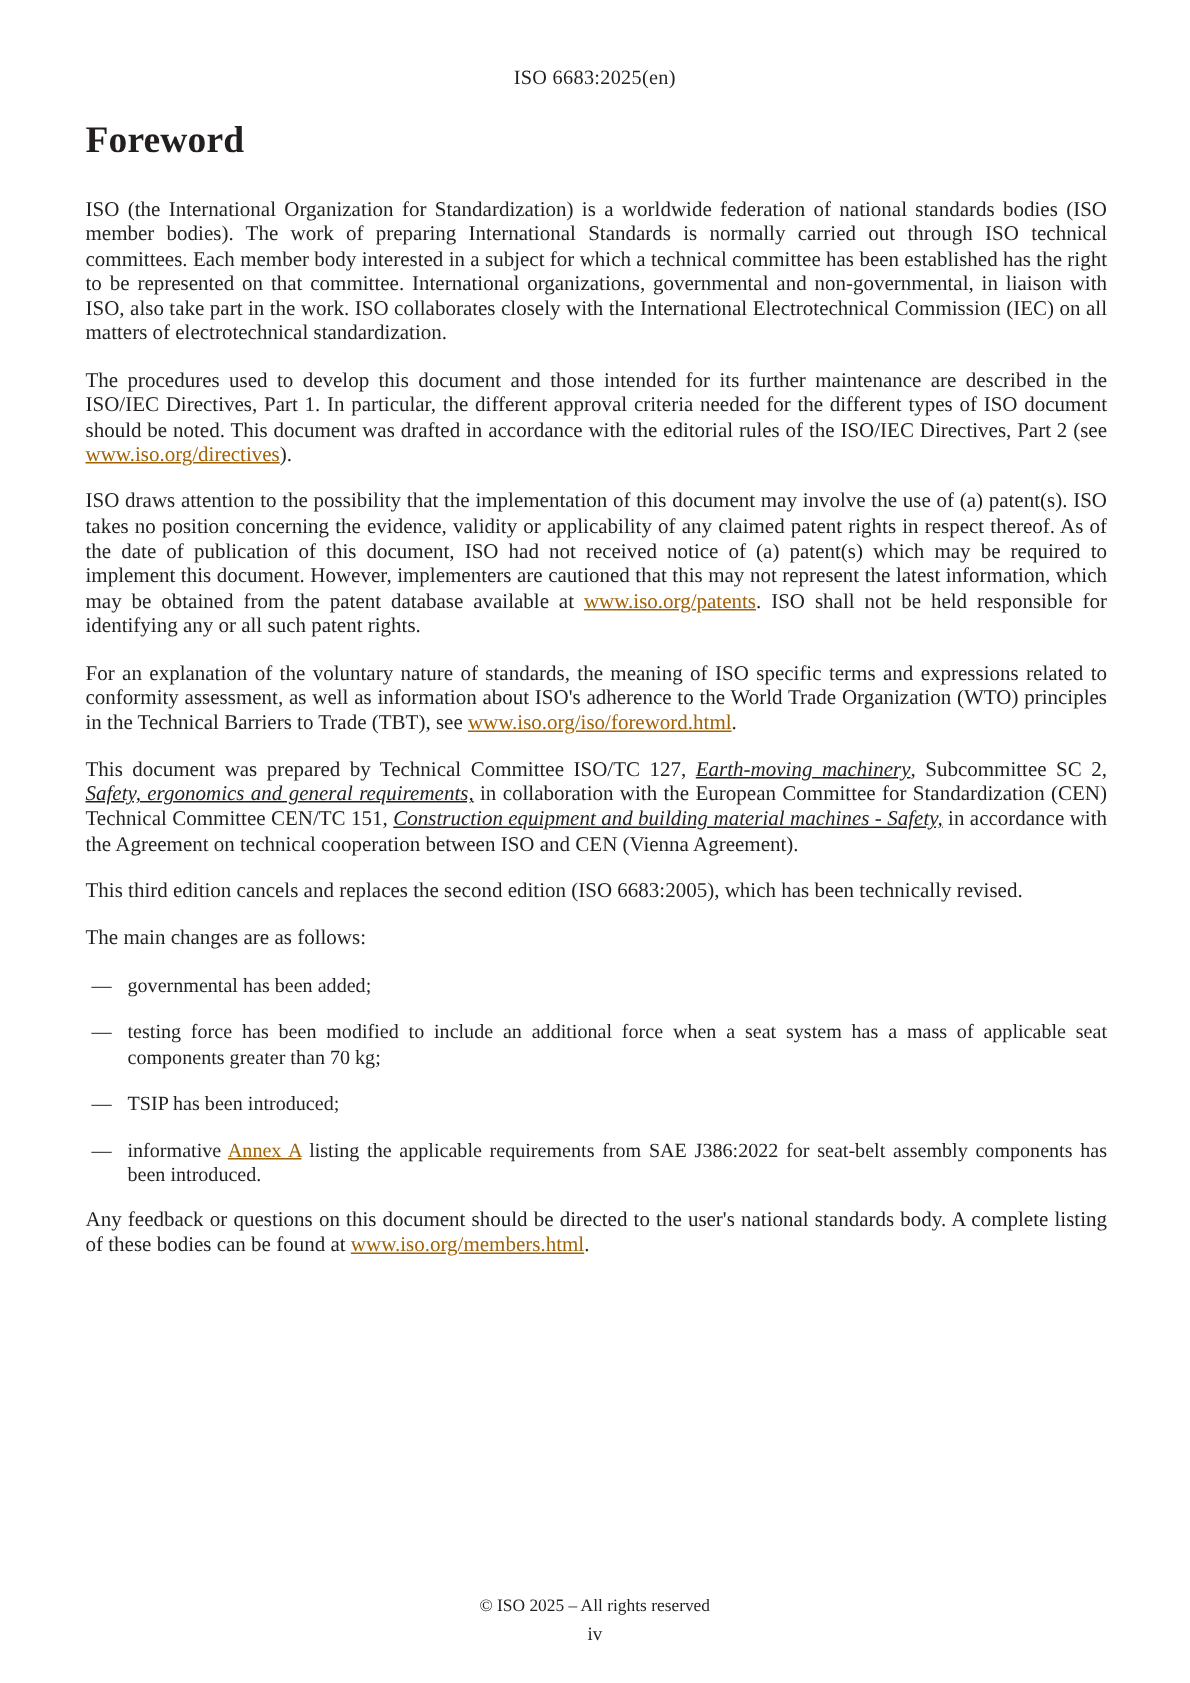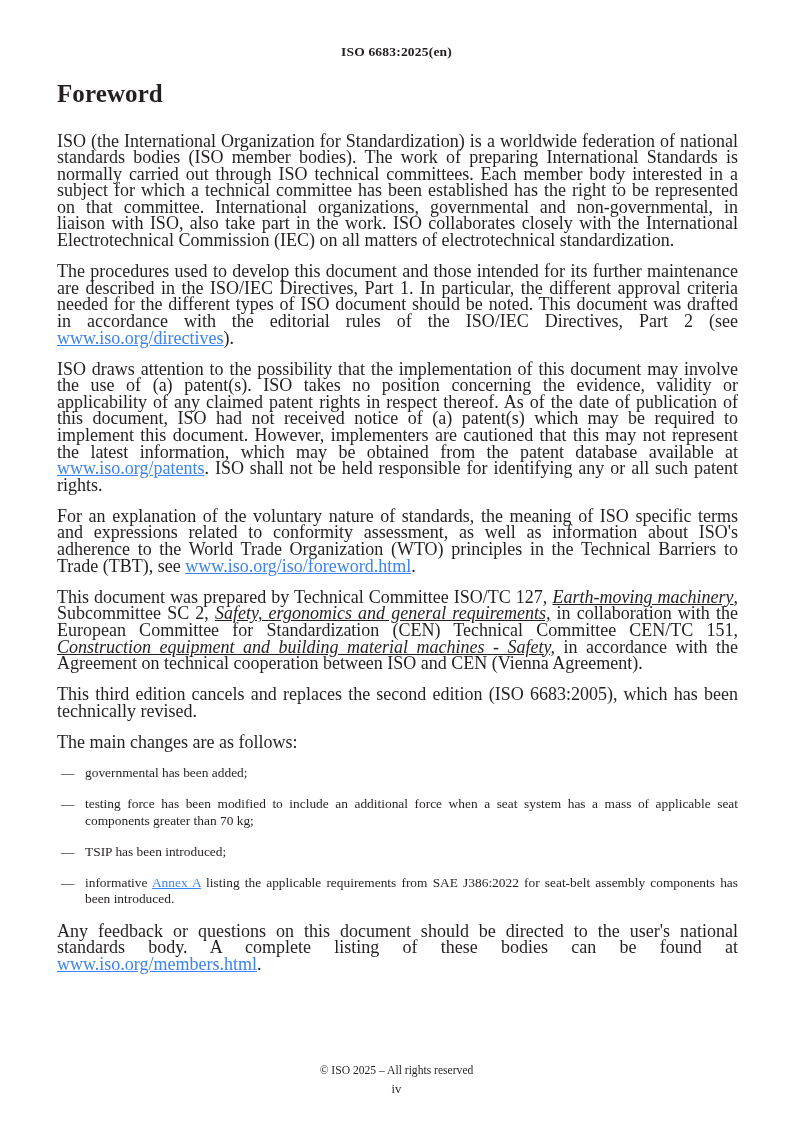--- a/index.html
+++ b/index.html
@@ -21,38 +21,38 @@
     height: 1122px;
     box-sizing: border-box;
   }
   .running-header {
     position: absolute;
     top: 44px;
     left: 0;
     width: 793px;
     text-align: center;
     font-size: 13.5px;
-    font-weight: bold;
+    font-weight: normal;
     letter-spacing: 0.2px;
   }
   .content {
     position: absolute;
     top: 80px;
     left: 57px;
     width: 681px;
   }
   h1.doc-title {
     font-size: 25px;
     font-weight: bold;
     margin: 0 0 25px 0;
     letter-spacing: 0.1px;
     line-height: 1.1;
   }
   p.para {
-    font-size: 18px;
+    font-size: 14px;
     line-height: 16.6px;
     text-align: justify;
     margin: 0 0 14.5px 0;
     -webkit-hyphens: none;
     hyphens: none;
   }
   .list {
     margin: 0;
     padding: 0;
     list-style: none;
@@ -64,21 +64,21 @@
     text-align: justify;
     padding-left: 28px;
     margin-bottom: 14.5px;
   }
   .list-item .dash {
     position: absolute;
     left: 4px;
     top: 0;
   }
   a.link {
-    color: #3b82f6;
+    color: #a16207;
     text-decoration: underline;
     text-underline-offset: 1px;
   }
   i, .ital {
     font-style: italic;
     text-decoration: underline;
   }
   .footer {
     position: absolute;
     left: 0;

